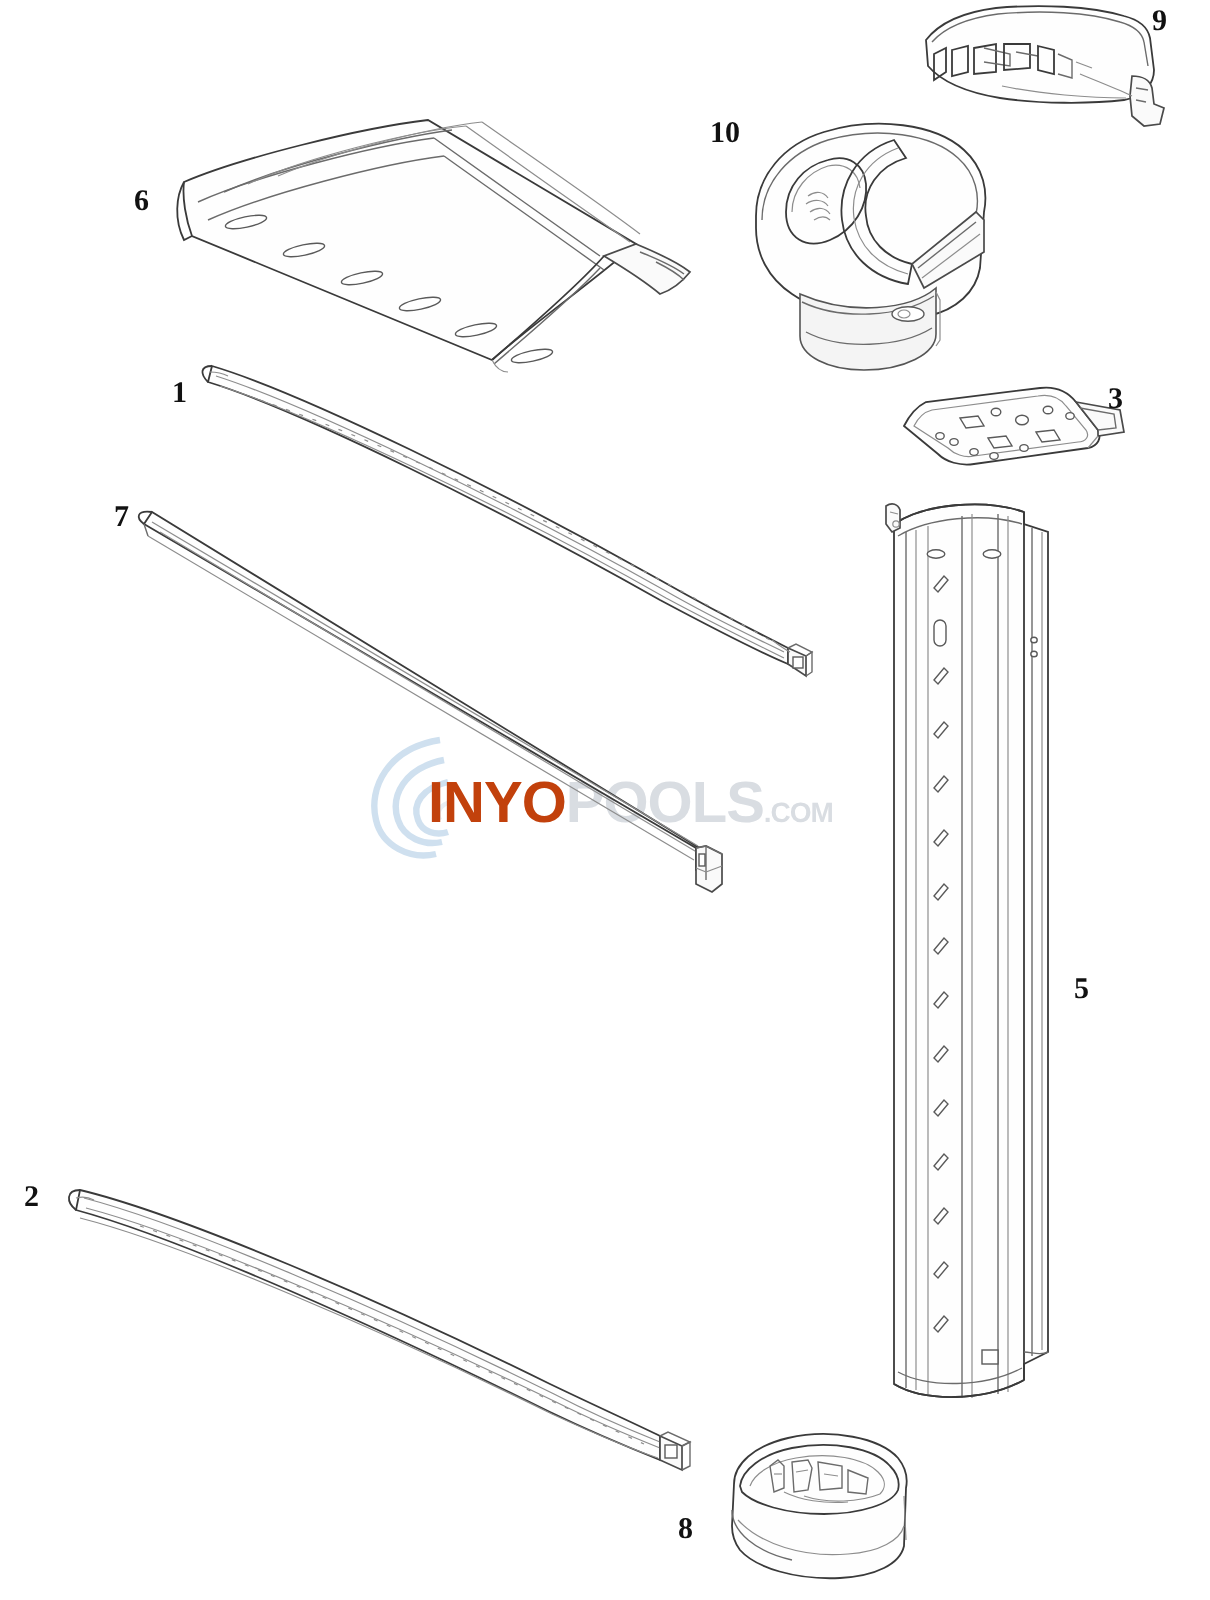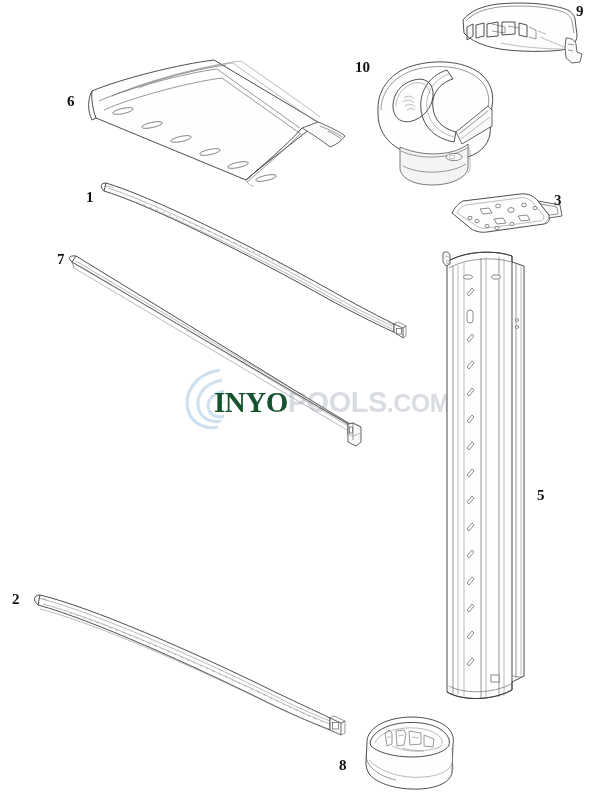--- a/index.html
+++ b/index.html
@@ -44,25 +44,25 @@
   #watermark .wm-text {
     position: absolute;
     left: 36px;
     top: 26px;
     font-family: "Liberation Sans", sans-serif;
     font-weight: bold;
     font-size: 29px;
     letter-spacing: -0.5px;
     white-space: nowrap;
   }
-  #watermark .wm-inyo { color: #14532d; font-family: Liberation Serif, serif; }
+  #watermark .wm-inyo { color: #c2410c; }
   #watermark .wm-pools { color: #d9dde2; }
   #watermark .wm-com {
     color: #d9dde2;
-    font-size: 25px;
+    font-size: 14px;
   }
   .ln { fill: none; stroke: #3a3a3a; stroke-width: 0.9; }
   .ln-thin { fill: none; stroke: #6b6b6b; stroke-width: 0.7; }
   .ln-fine { fill: none; stroke: #8d8d8d; stroke-width: 0.6; }
   .sf { fill: #fefefe; stroke: #3a3a3a; stroke-width: 0.9; }
   .sf2 { fill: #fafafa; stroke: #4a4a4a; stroke-width: 0.85; }
   .sf3 { fill: #f4f4f4; stroke: #555555; stroke-width: 0.8; }
   .hole { fill: #ffffff; stroke: #5a5a5a; stroke-width: 0.7; }
 </style>
 </head>

